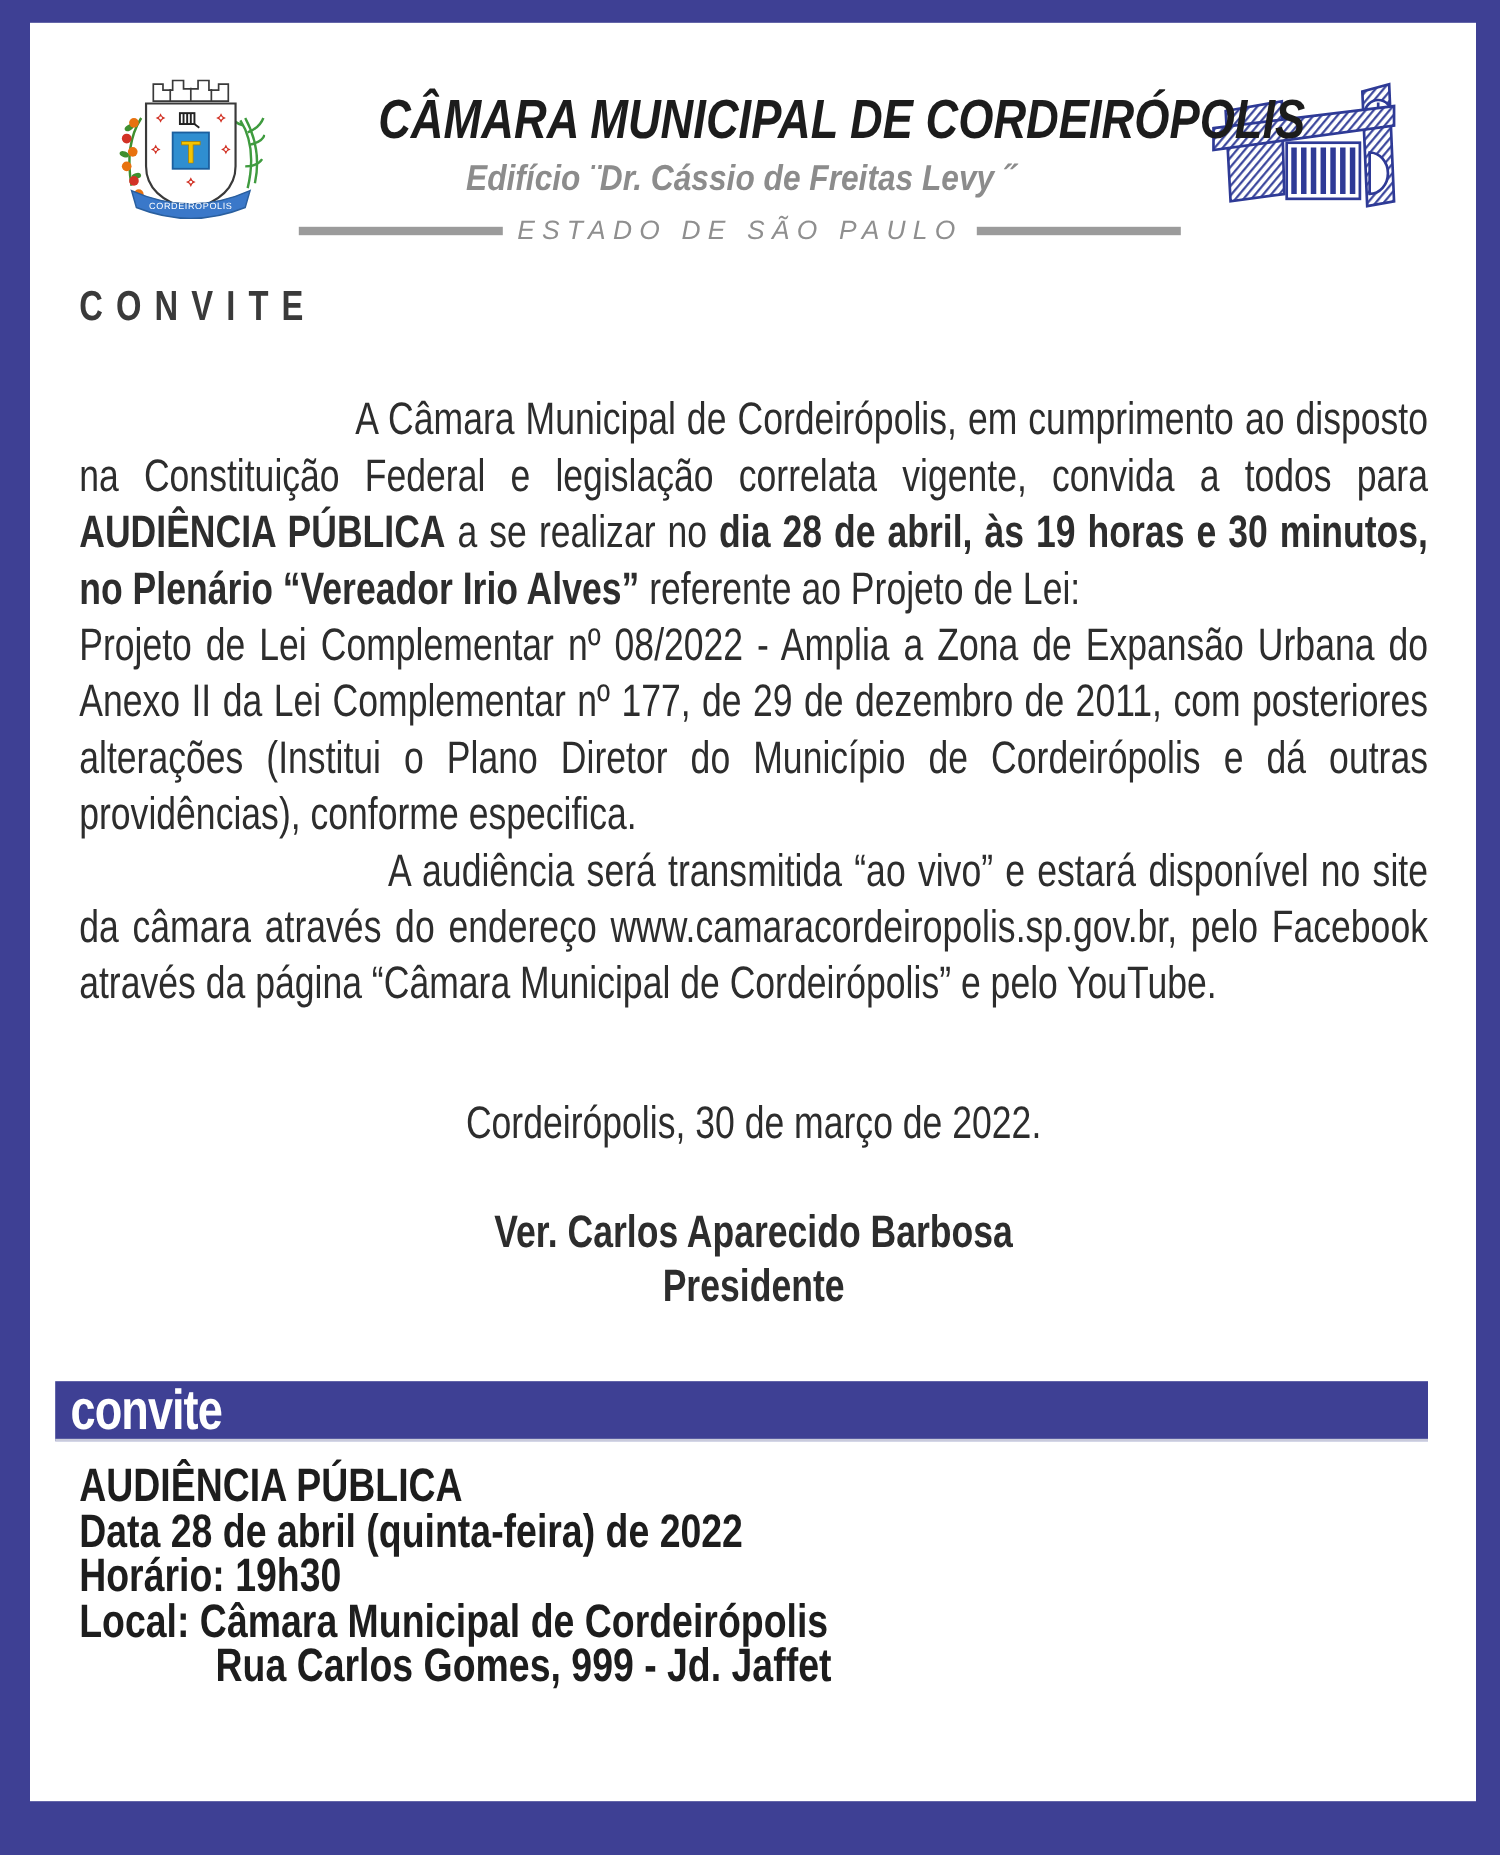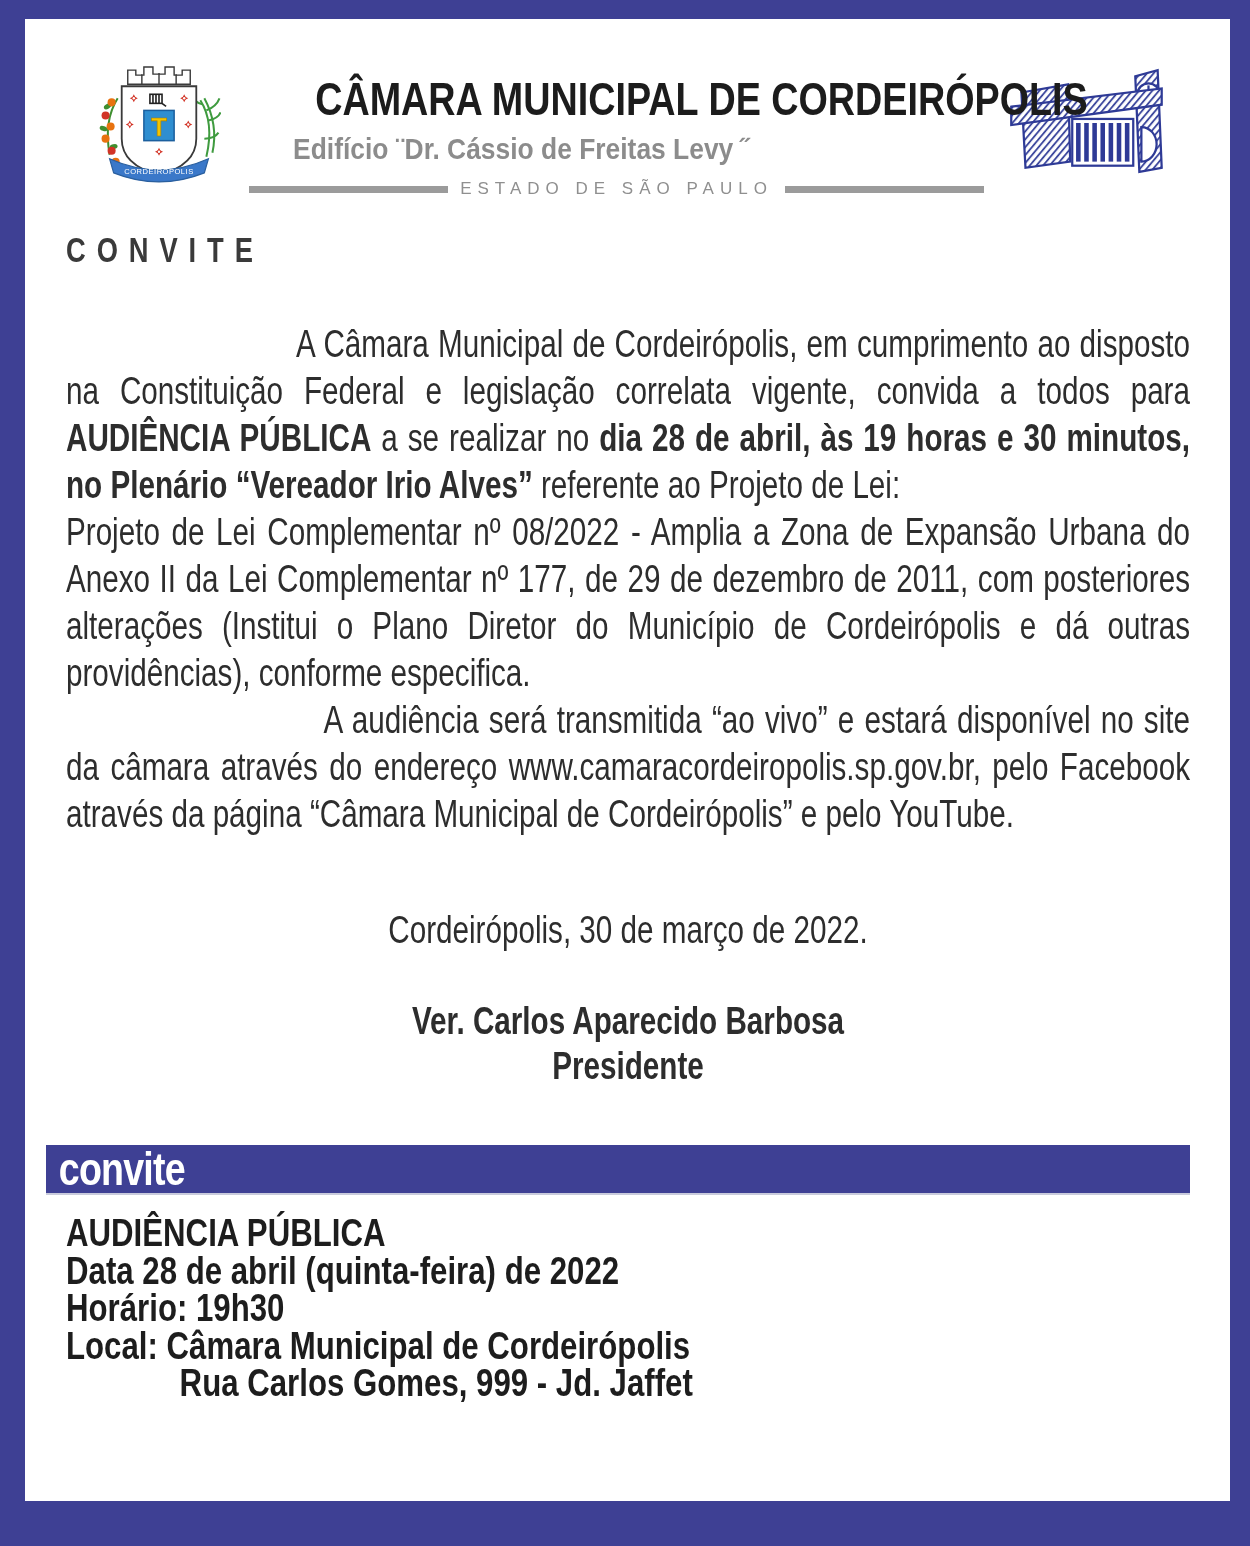--- a/index.html
+++ b/index.html
@@ -11,33 +11,33 @@
     background:#3e4094; overflow:hidden;
   }
   .sheet {
     position:absolute; left:25px; top:19px; width:1205px; height:1482px;
     background:#ffffff; overflow:hidden;
   }
 
   
   .letterhead { display:flex; margin:39px 0 0 72px; width:1070px; }
   .crest { width:124px; height:127px; flex:0 0 auto; }
-  .head-center { width:735px; margin-left:28px; padding-top:14px; text-align:left; }
+  .head-center { width:735px; margin-left:28px; padding-top:14px; text-align:center;font-style:italic; }
   .org-title {
     font-size:46px; font-weight:bold; color:#1c1c1c; white-space:nowrap;
     transform:scaleX(0.82); transform-origin:50% 0; letter-spacing:0;
   }
   .org-subtitle {
     margin-top:6px; font-size:30px; font-weight:bold; color:#8c8c8c;
     white-space:nowrap; transform:scaleX(0.88); transform-origin:50% 0;
   }
   .state-row { display:flex; align-items:center; margin-top:13px; }
   .state-rule { flex:1 1 auto; height:7px; background:#9b9b9b; }
   .state-label {
-    padding:0 12px; font-size:17px; color:#8f8f8f; letter-spacing:6px;
+    padding:0 12px; font-size:22px; color:#8f8f8f; letter-spacing:6px;
     white-space:nowrap;
   }
   .building { width:158px; height:122px; margin-left:auto; margin-top:4px; flex:0 0 auto; }
 
   
   .textcol {
     margin-left:41px; width:1441px;
     transform:scaleX(0.78); transform-origin:0 0;
     color:#2d2d2d;
   }

